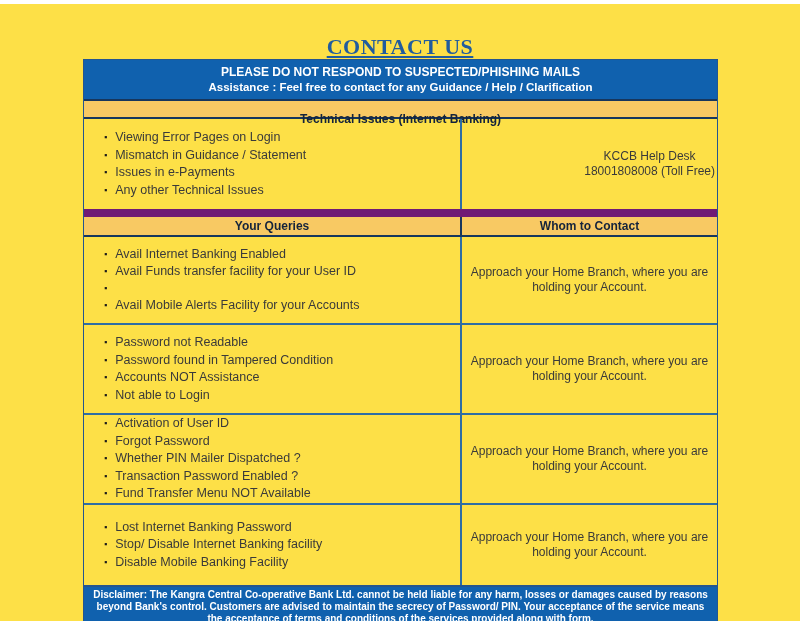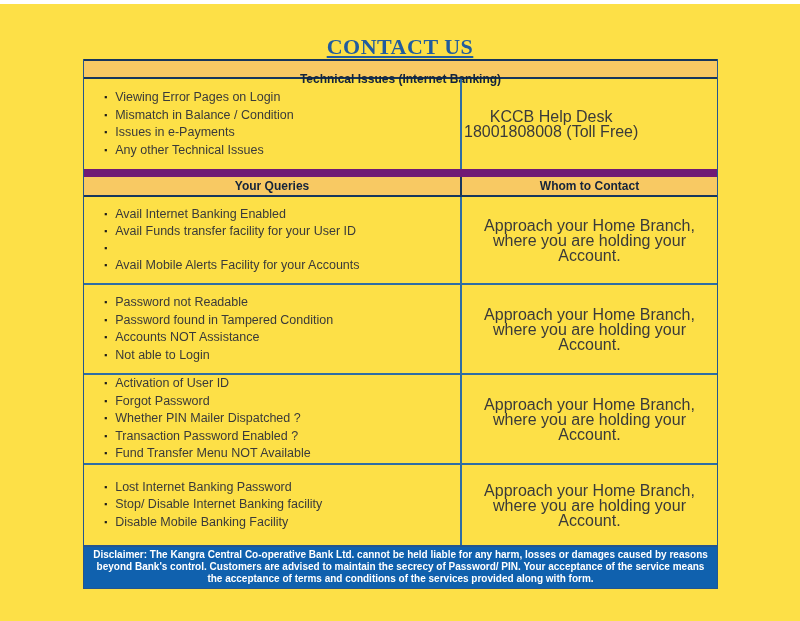--- a/index.html
+++ b/index.html
@@ -31,22 +31,22 @@
     font-weight:bold; font-size:12px; line-height:16px;
     border-top:2px solid #17365d; border-bottom:2px solid #17365d;
     height:20px; padding-top:10px;
   }
   .row { display:flex; width:100%; }
   .cell-l {
     width:378px; border-right:2px solid #2e6da4;
     display:flex; align-items:center; padding-left:20px;
   }
   .cell-r {
-    flex:1; display:flex; align-items:center; justify-content:flex-start;
-    text-align:center; font-size:16px; color:#3a3a3a; line-height:15px;
+    flex:1; display:flex; align-items:center; justify-content:flex-end;
+    text-align:center; font-size:12px; color:#3a3a3a; line-height:15px;
     padding:0 2px;
   }
   .row-tech { height:90px; }
   .row-q1 { height:88px; border-top:2px solid #2e6da4; }
   .row-q1 { border-top:none; }
   .rowsep { border-bottom:2px solid #2e6da4; }
   .row-q2 { height:90px; }
   .row-q3 { height:90px; }
   .row-q4 { height:80px; }
   ul.blist { list-style:none; }
@@ -73,33 +73,37 @@
 </style>
 </head>
 <body>
 
 <div class="page">
 
   <div class="page-title">CONTACT US</div>
 
   <div class="tbl">
 
+    <div class="banner">
+      <div class="l1">PLEASE DO NOT RESPOND TO SUSPECTED/PHISHING MAILS</div>
+      <div class="l2">Assistance : Feel free to contact for any Guidance / Help / Clarification</div>
+    </div>
 
     <div class="section-bar">Technical Issues (Internet Banking)</div>
 
     <div class="row row-tech">
       <div class="cell-l">
         <ul class="blist">
           <li>
               <span class="blt">▪</span>
               <span>Viewing Error Pages on Login</span>
             </li>
           <li>
               <span class="blt">▪</span>
-              <span>Mismatch in Balance / Condition</span>
+              <span>Mismatch in Guidance / Statement</span>
             </li>
           <li>
               <span class="blt">▪</span>
               <span>Issues in e-Payments</span>
             </li>
           <li>
               <span class="blt">▪</span>
               <span>Any other Technical Issues</span>
             </li>
         </ul>

